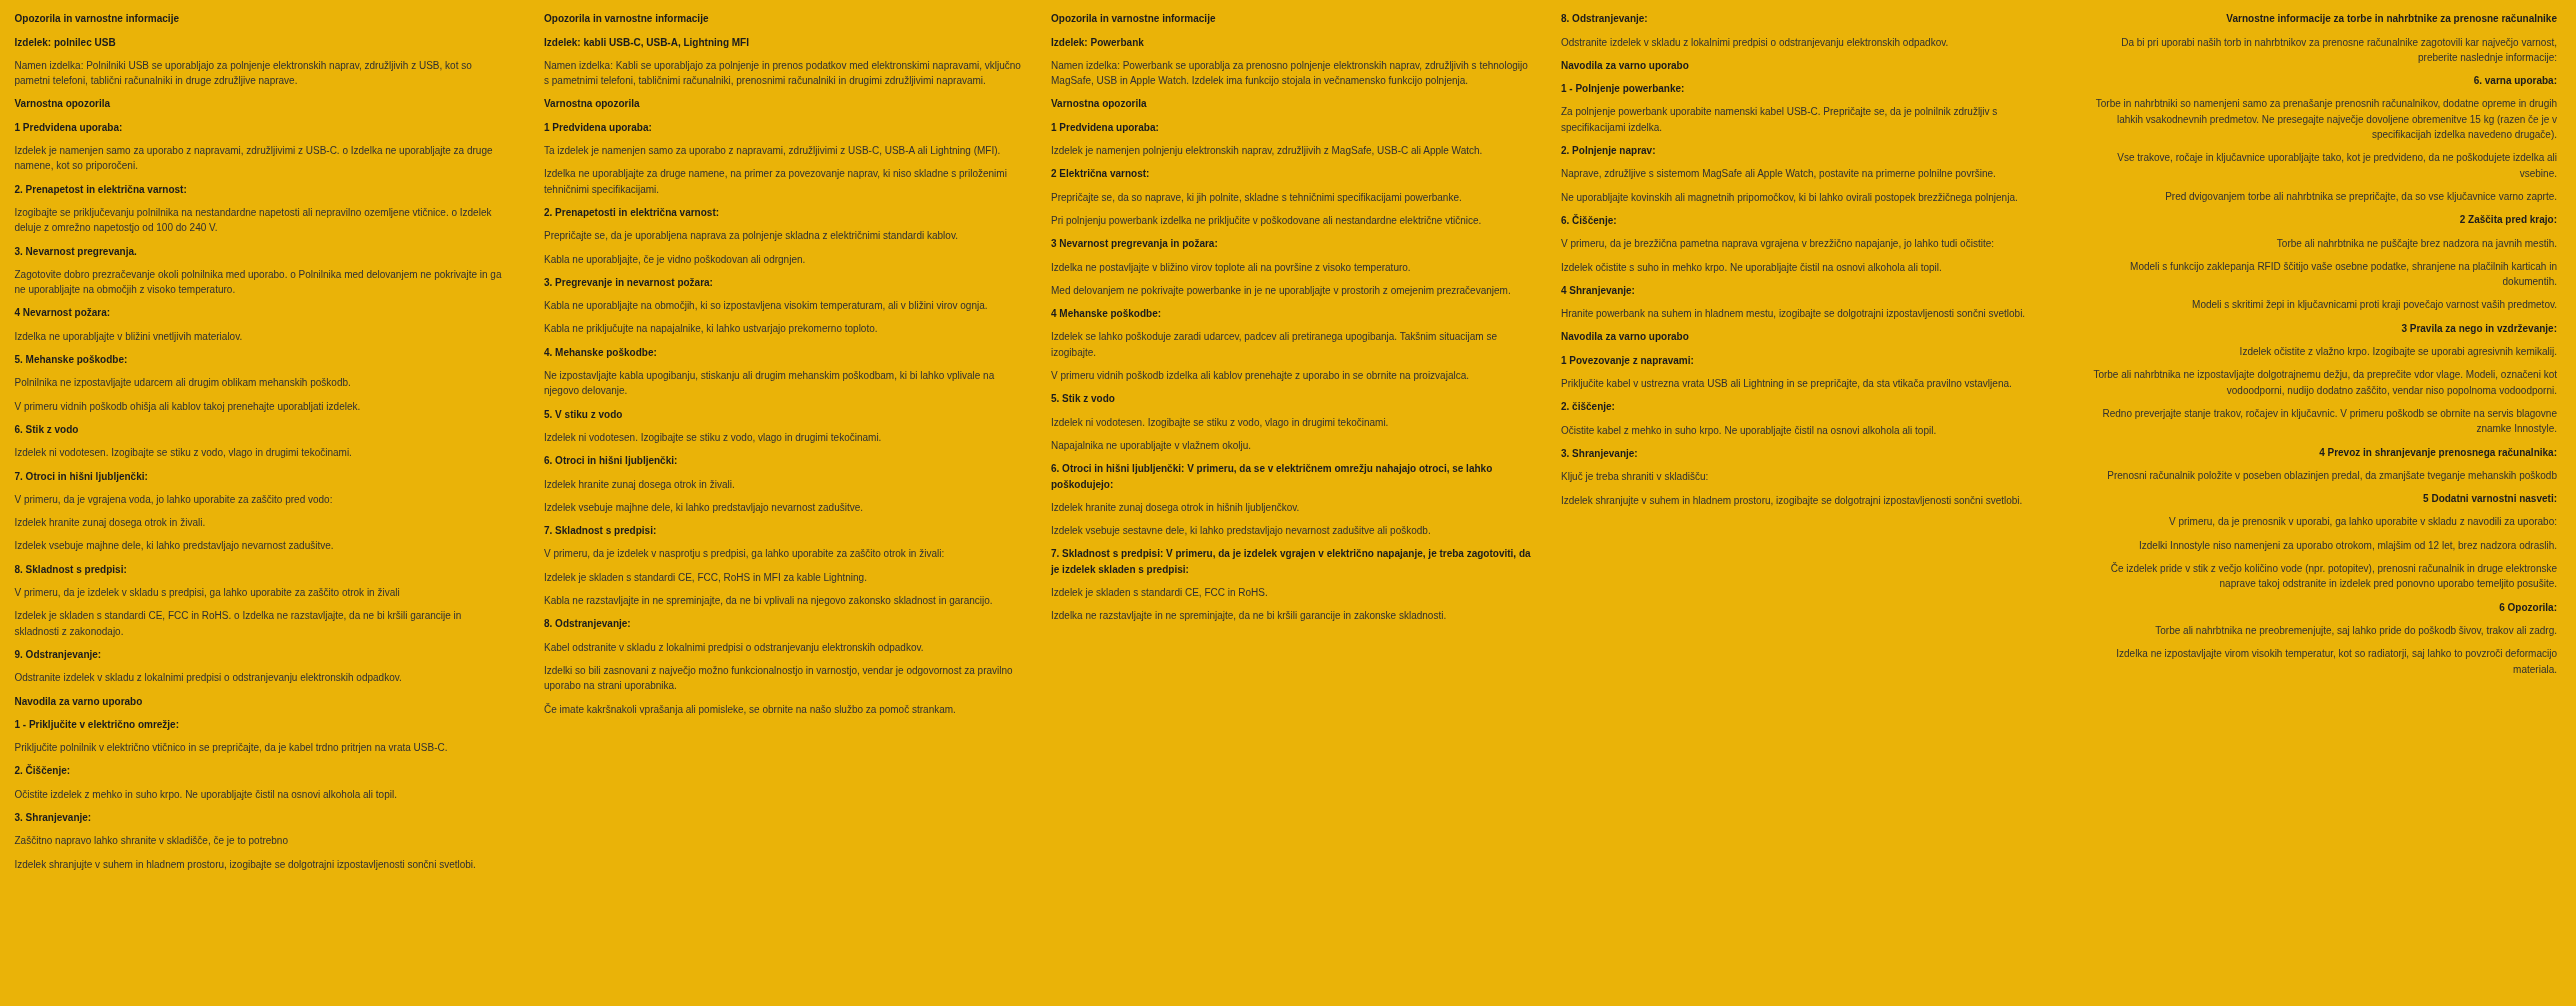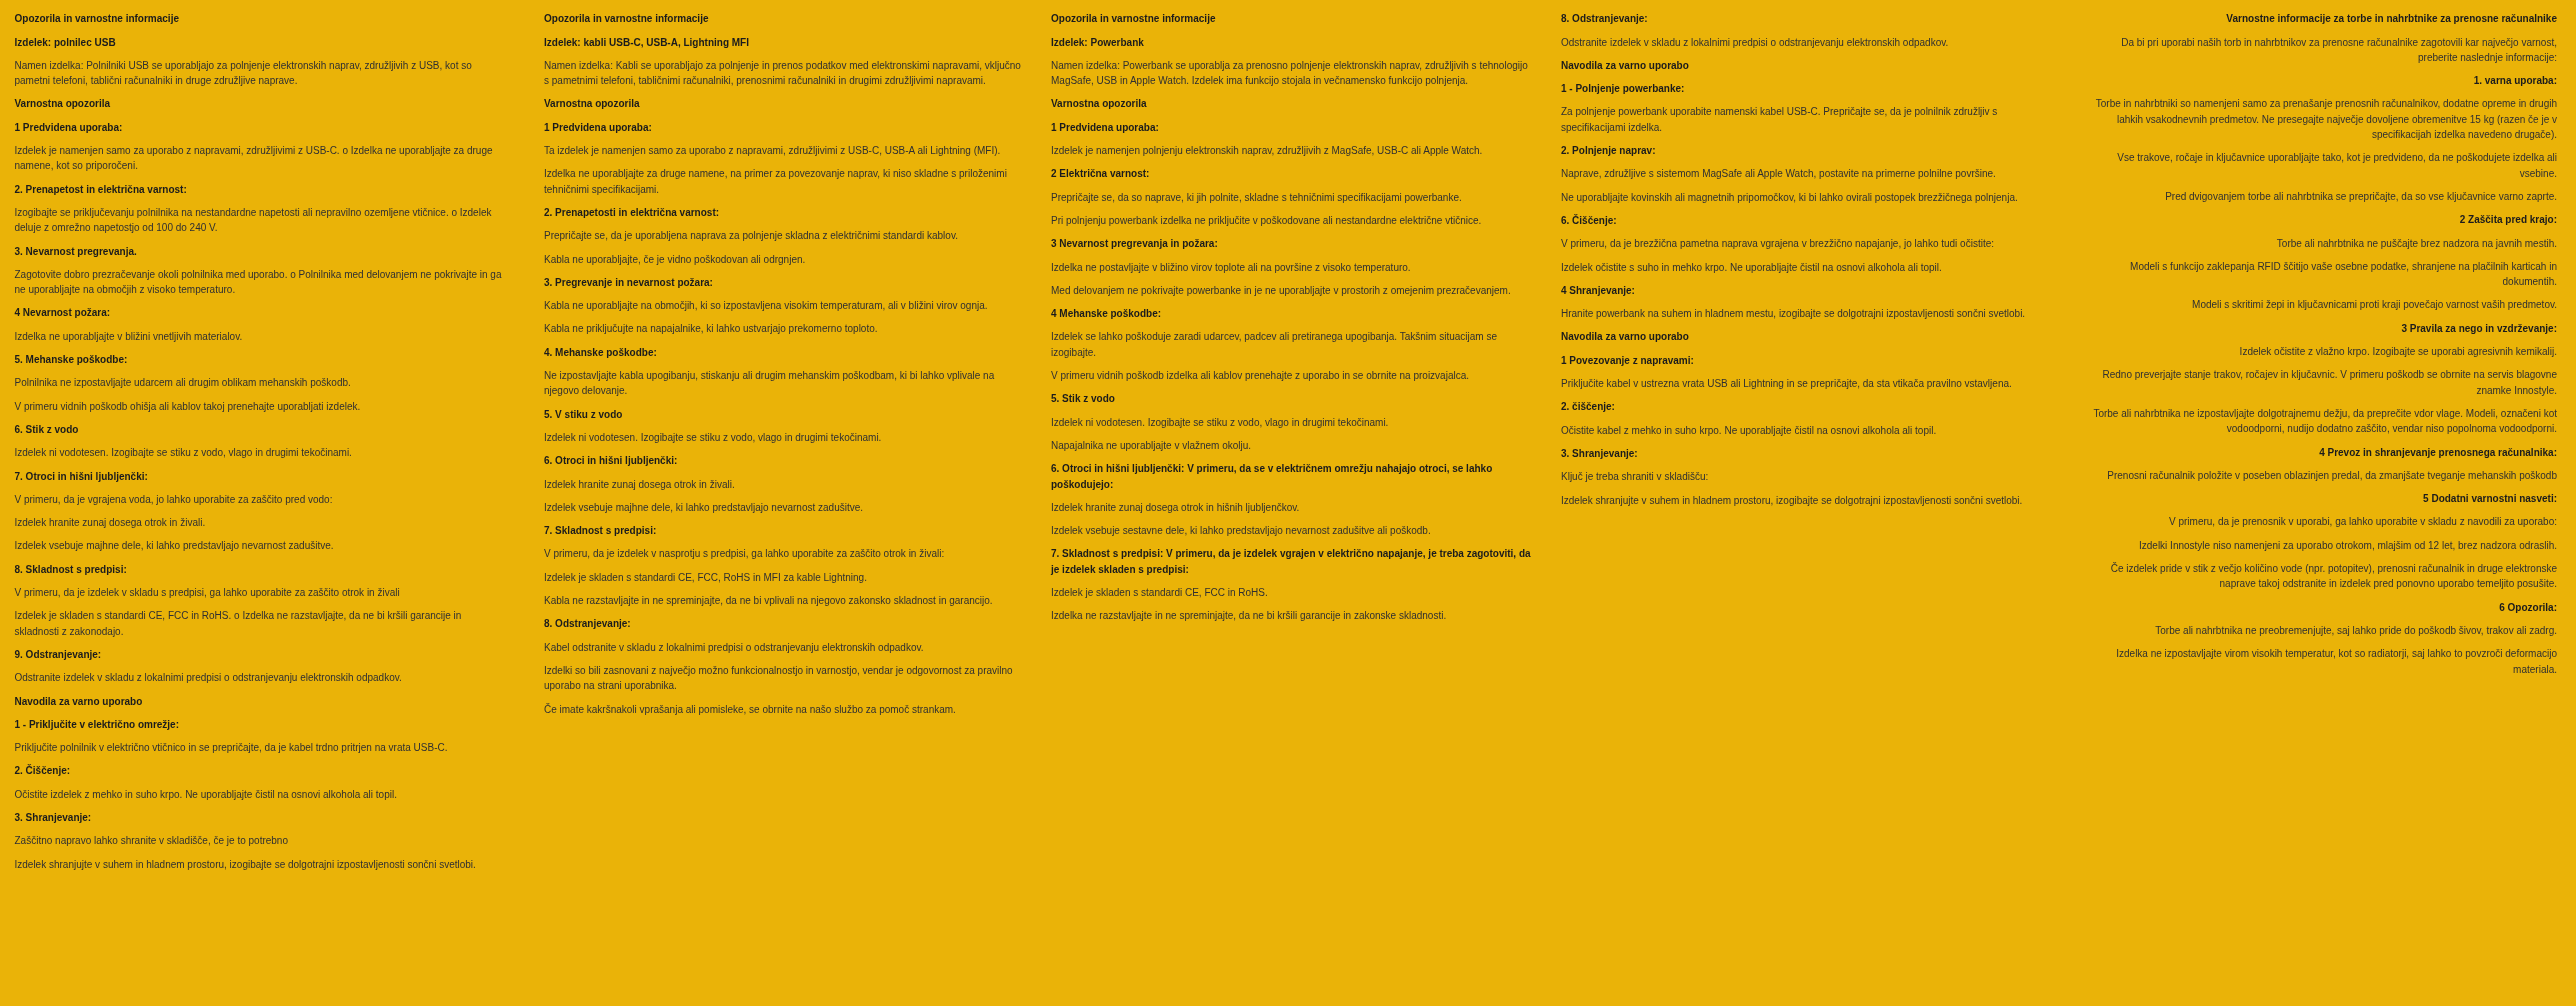--- a/index.html
+++ b/index.html
@@ -158,32 +158,32 @@
       <p class="p">Priključite kabel v ustrezna vrata USB ali Lightning in se prepričajte, da sta vtikača pravilno vstavljena.</p>
       <p class="h">2. čiščenje:</p>
       <p class="p">Očistite kabel z mehko in suho krpo. Ne uporabljajte čistil na osnovi alkohola ali topil.</p>
       <p class="h">3. Shranjevanje:</p>
       <p class="p">Ključ je treba shraniti v skladišču:</p>
       <p class="p">Izdelek shranjujte v suhem in hladnem prostoru, izogibajte se dolgotrajni izpostavljenosti sončni svetlobi.</p>
     </div>
   <div class="col col-5">
       <p class="h">Varnostne informacije za torbe in nahrbtnike za prenosne računalnike</p>
       <p class="p">Da bi pri uporabi naših torb in nahrbtnikov za prenosne računalnike zagotovili kar največjo varnost, preberite naslednje informacije:</p>
-      <p class="h">1. varna uporaba:</p>
+      <p class="h">6. varna uporaba:</p>
       <p class="p">Torbe in nahrbtniki so namenjeni samo za prenašanje prenosnih računalnikov, dodatne opreme in drugih lahkih vsakodnevnih predmetov. Ne presegajte največje dovoljene obremenitve 15 kg (razen če je v specifikacijah izdelka navedeno drugače).</p>
       <p class="p">Vse trakove, ročaje in ključavnice uporabljajte tako, kot je predvideno, da ne poškodujete izdelka ali vsebine.</p>
       <p class="p">Pred dvigovanjem torbe ali nahrbtnika se prepričajte, da so vse ključavnice varno zaprte.</p>
       <p class="h">2 Zaščita pred krajo:</p>
       <p class="p">Torbe ali nahrbtnika ne puščajte brez nadzora na javnih mestih.</p>
       <p class="p">Modeli s funkcijo zaklepanja RFID ščitijo vaše osebne podatke, shranjene na plačilnih karticah in dokumentih.</p>
       <p class="p">Modeli s skritimi žepi in ključavnicami proti kraji povečajo varnost vaših predmetov.</p>
       <p class="h">3 Pravila za nego in vzdrževanje:</p>
       <p class="p">Izdelek očistite z vlažno krpo. Izogibajte se uporabi agresivnih kemikalij.</p>
+      <p class="p">Torbe ali nahrbtnika ne izpostavljajte dolgotrajnemu dežju, da preprečite vdor vlage. Modeli, označeni kot vodoodporni, nudijo dodatno zaščito, vendar niso popolnoma vodoodporni.</p>
       <p class="p">Redno preverjajte stanje trakov, ročajev in ključavnic. V primeru poškodb se obrnite na servis blagovne znamke Innostyle.</p>
-      <p class="p">Torbe ali nahrbtnika ne izpostavljajte dolgotrajnemu dežju, da preprečite vdor vlage. Modeli, označeni kot vodoodporni, nudijo dodatno zaščito, vendar niso popolnoma vodoodporni.</p>
       <p class="h">4 Prevoz in shranjevanje prenosnega računalnika:</p>
       <p class="p">Prenosni računalnik položite v poseben oblazinjen predal, da zmanjšate tveganje mehanskih poškodb</p>
       <p class="h">5 Dodatni varnostni nasveti:</p>
       <p class="p">V primeru, da je prenosnik v uporabi, ga lahko uporabite v skladu z navodili za uporabo:</p>
       <p class="p">Izdelki Innostyle niso namenjeni za uporabo otrokom, mlajšim od 12 let, brez nadzora odraslih.</p>
       <p class="p">Če izdelek pride v stik z večjo količino vode (npr. potopitev), prenosni računalnik in druge elektronske naprave takoj odstranite in izdelek pred ponovno uporabo temeljito posušite.</p>
       <p class="h">6 Opozorila:</p>
       <p class="p">Torbe ali nahrbtnika ne preobremenjujte, saj lahko pride do poškodb šivov, trakov ali zadrg.</p>
       <p class="p">Izdelka ne izpostavljajte virom visokih temperatur, kot so radiatorji, saj lahko to povzroči deformacijo materiala.</p>
     </div>

